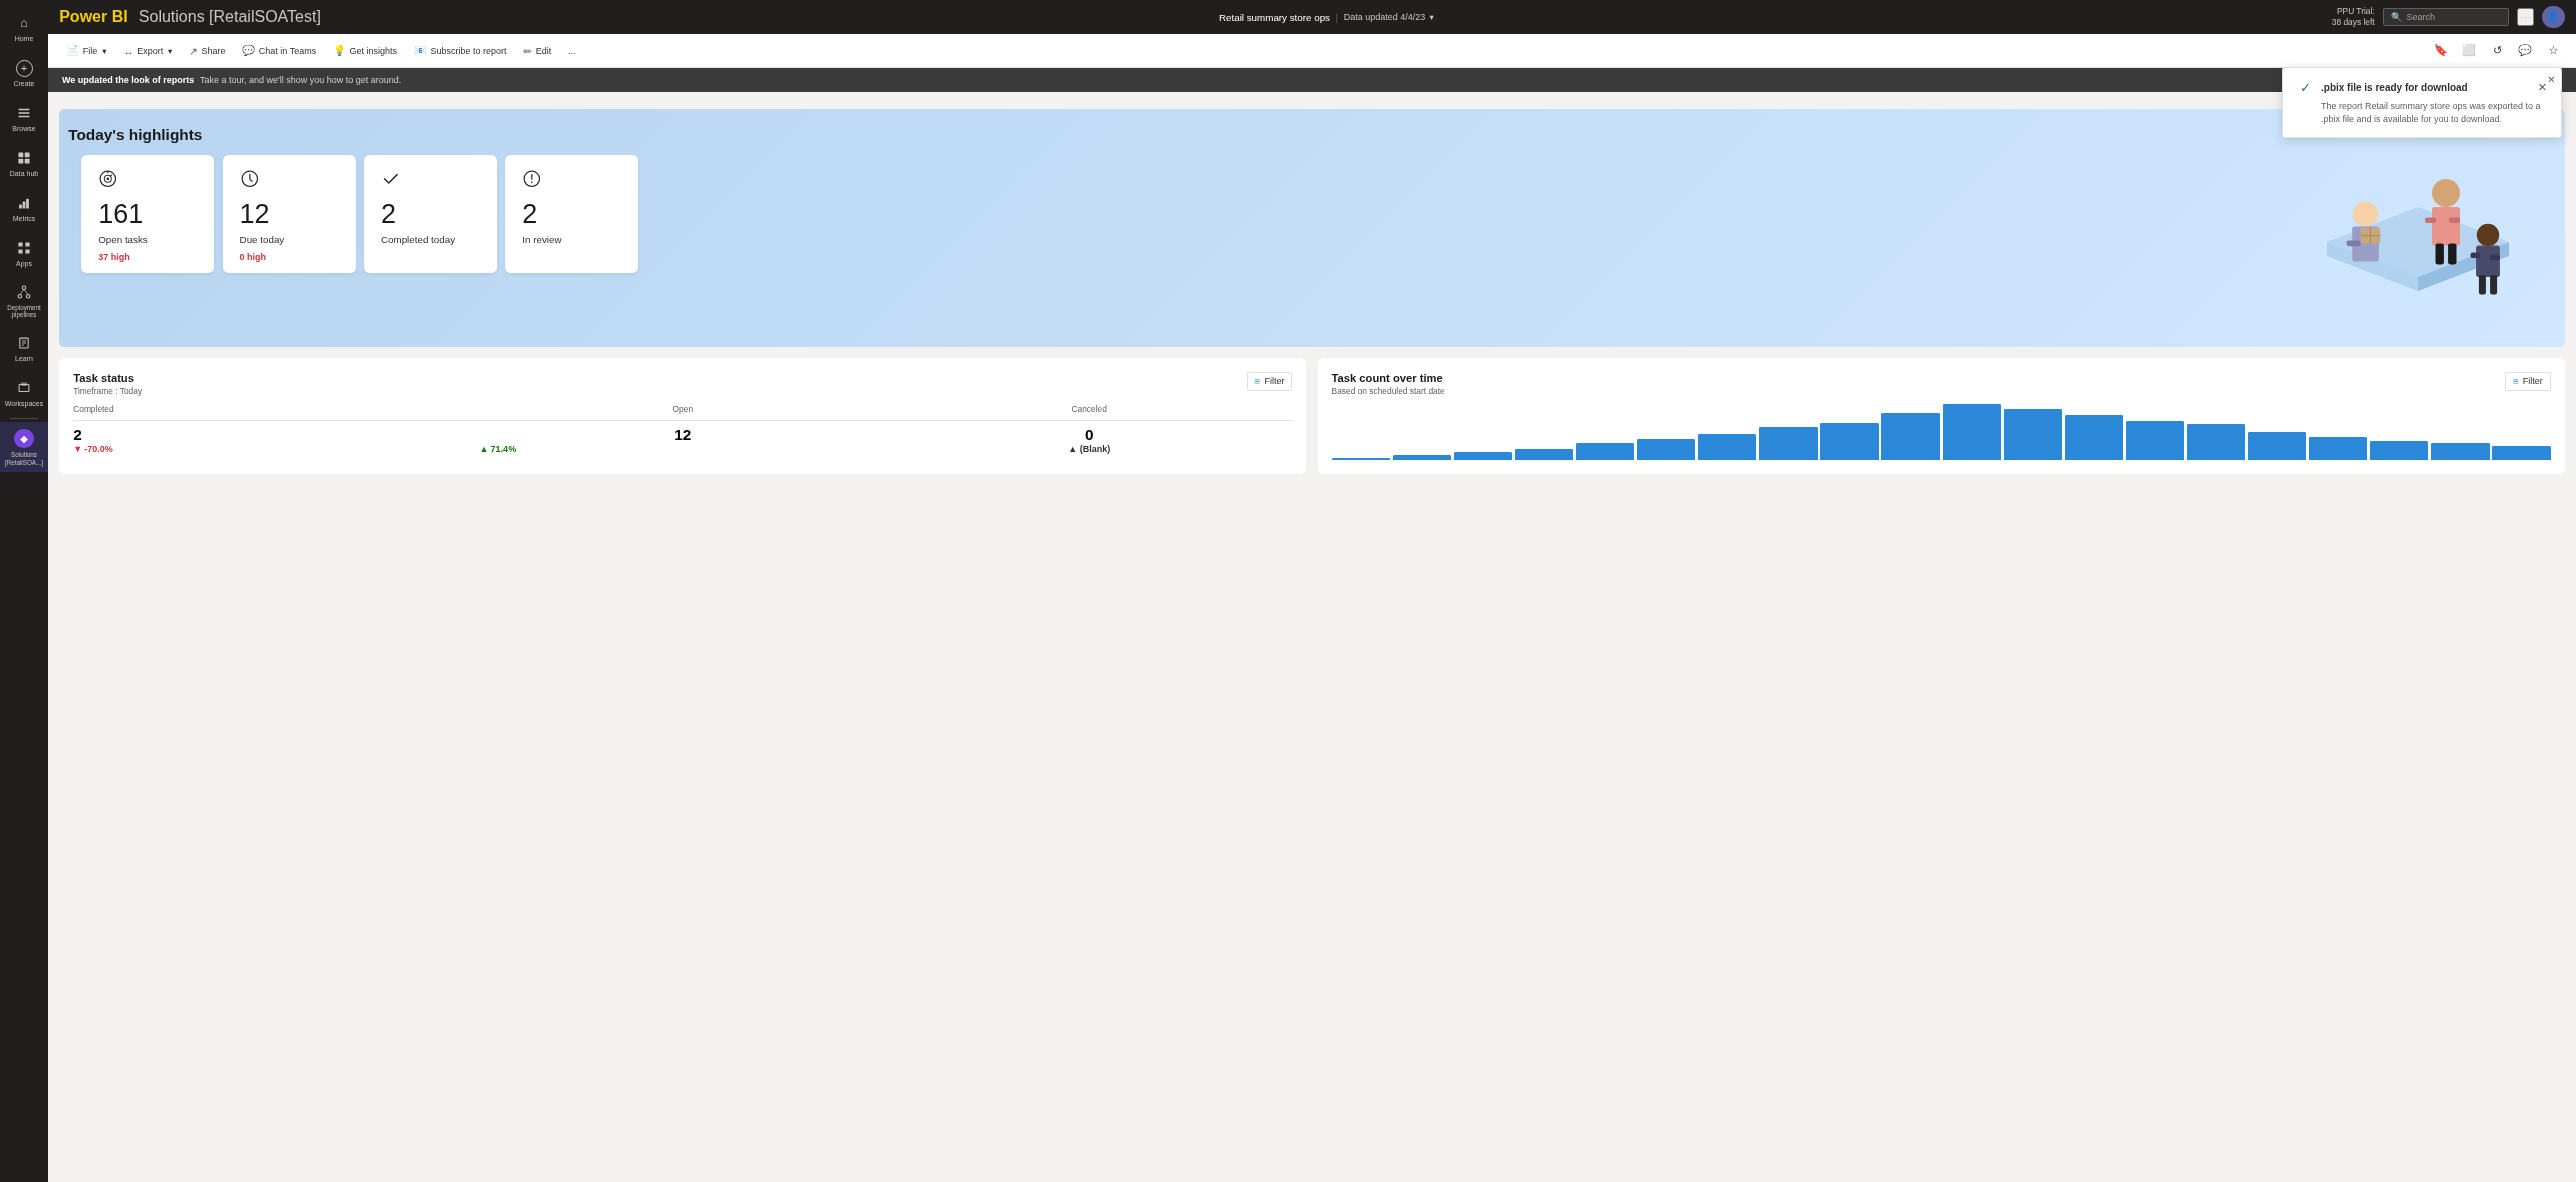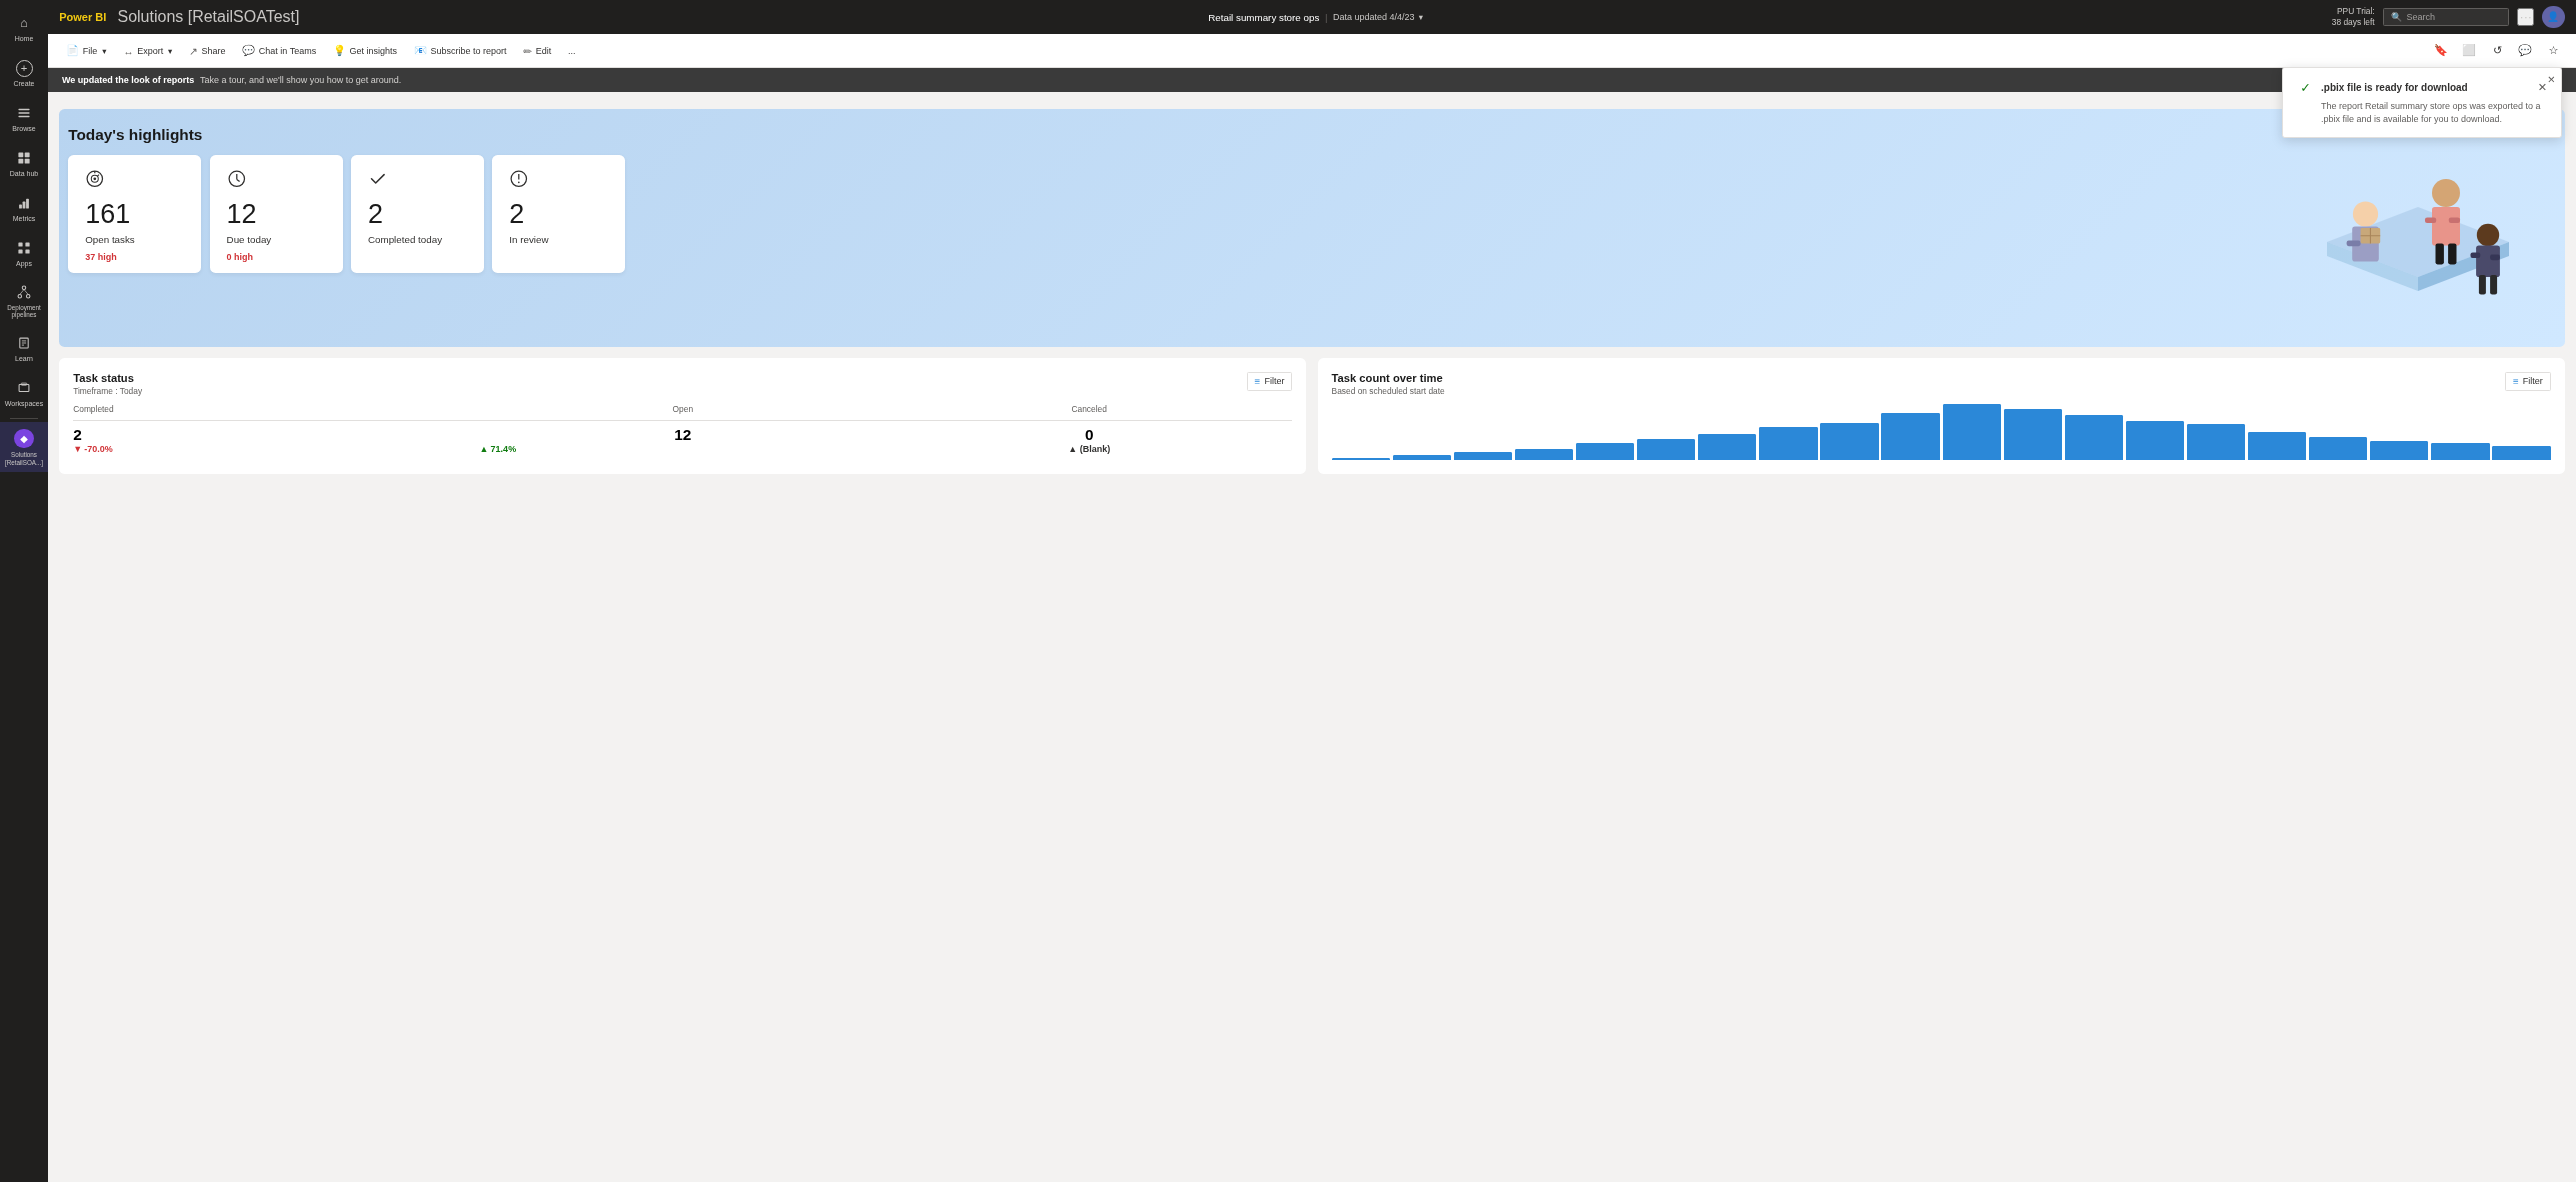--- a/index.html
+++ b/index.html
@@ -80,21 +80,21 @@
       display: flex;
       align-items: center;
       padding: 0 11.2px;
       height: 34px;
       gap: 8.4px;
       flex-shrink: 0;
     }
     .topbar-logo {
       color: #f2c811;
       font-weight: 700;
-      font-size: 11px;
+      font-size: 16px;
       margin-right: 2.8px;
     }
     .topbar-workspace {
       color: #c8c6c4;
       font-size: 16px;
     }
     .topbar-center {
       flex: 1;
       display: flex;
       align-items: center;
@@ -317,20 +317,21 @@
     }
     .highlights-title {
       font-size: 15.4px;
       font-weight: 700;
       color: #1a1a1a;
     }
     .highlights-cards {
       display: flex;
       gap: 8.4px;
       z-index: 2;
+      margin-left: 13px;
     }
     .highlight-card {
       background: #ffffff;
       border-radius: 5.6px;
       padding: 14px 17px 11.2px;
       min-width: 119px;
       width: 133px;
       display: flex;
       flex-direction: column;
       gap: 5.6px;

